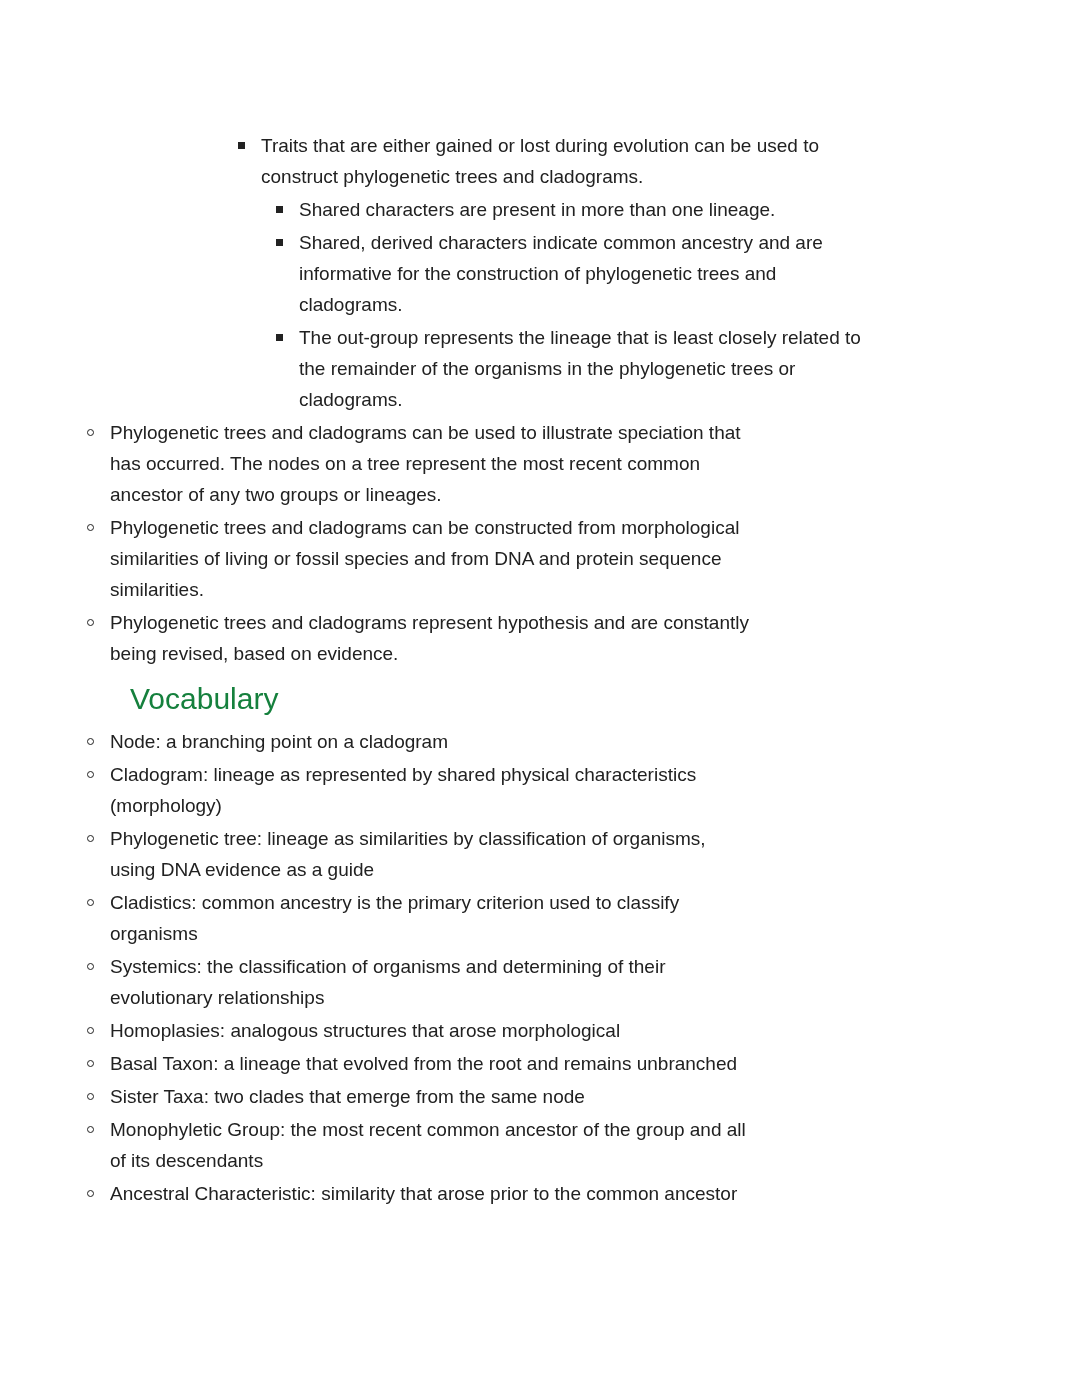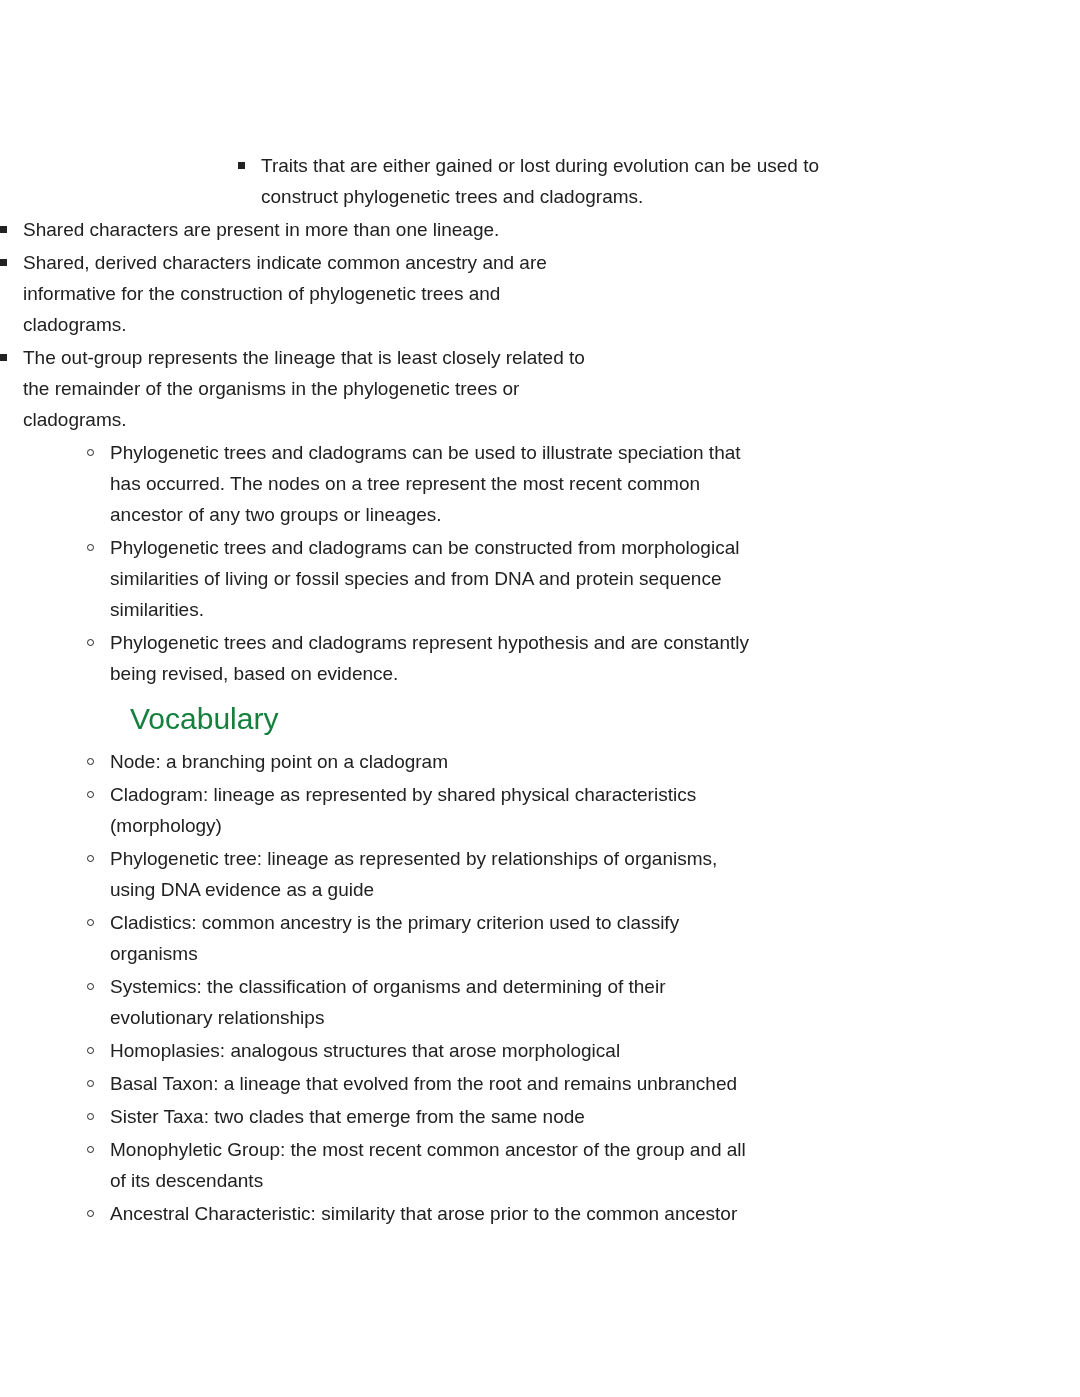--- a/index.html
+++ b/index.html
@@ -11,21 +11,20 @@
     width: 1080px;
     height: 1397px;
     font-family: "Liberation Sans", "DejaVu Sans", sans-serif;
     color: #212121;
     overflow: hidden;
   }
   .page {
     padding-top: 130px;
     width: 1080px;
     box-sizing: border-box;
-    margin-top: 20px;
   }
   ul.doc-list {
     list-style: none;
     margin: 0;
     padding: 0;
   }
   li.doc-item {
     display: flex;
     align-items: flex-start;
     font-size: 19px;
@@ -51,21 +50,21 @@
   li.circle .marker {
     width: 5px;
     height: 5px;
     border: 1.5px solid #222222;
     border-radius: 50%;
     background: transparent;
     margin-top: 11.5px;
   }
   li.lvl2 { padding-left: 87px; }
   li.lvl3 { padding-left: 238px; }
-  li.lvl4 { }
+  li.lvl4 { padding-left: 276px; }
   .vocab-heading {
     font-size: 30px;
     line-height: 40px;
     font-weight: 400;
     color: #15803d;
     margin: 10px 0 7px 130px;
   }
 </style>
 </head>
 <body>
@@ -120,21 +119,21 @@
     <span class="marker"></span>
     <span class="text">Node: a branching point on a cladogram</span>
   </li>
       <li class="doc-item lvl2 circle">
     <span class="marker"></span>
     <span class="text">Cladogram: lineage as represented by shared physical characteristics
 (morphology)</span>
   </li>
       <li class="doc-item lvl2 circle">
     <span class="marker"></span>
-    <span class="text">Phylogenetic tree: lineage as represented by relationships of organisms,
+    <span class="text">Phylogenetic tree: lineage as similarities by classification of organisms,
 using DNA evidence as a guide</span>
   </li>
       <li class="doc-item lvl2 circle">
     <span class="marker"></span>
     <span class="text">Cladistics: common ancestry is the primary criterion used to classify
 organisms</span>
   </li>
       <li class="doc-item lvl2 circle">
     <span class="marker"></span>
     <span class="text">Systemics: the classification of organisms and determining of their

